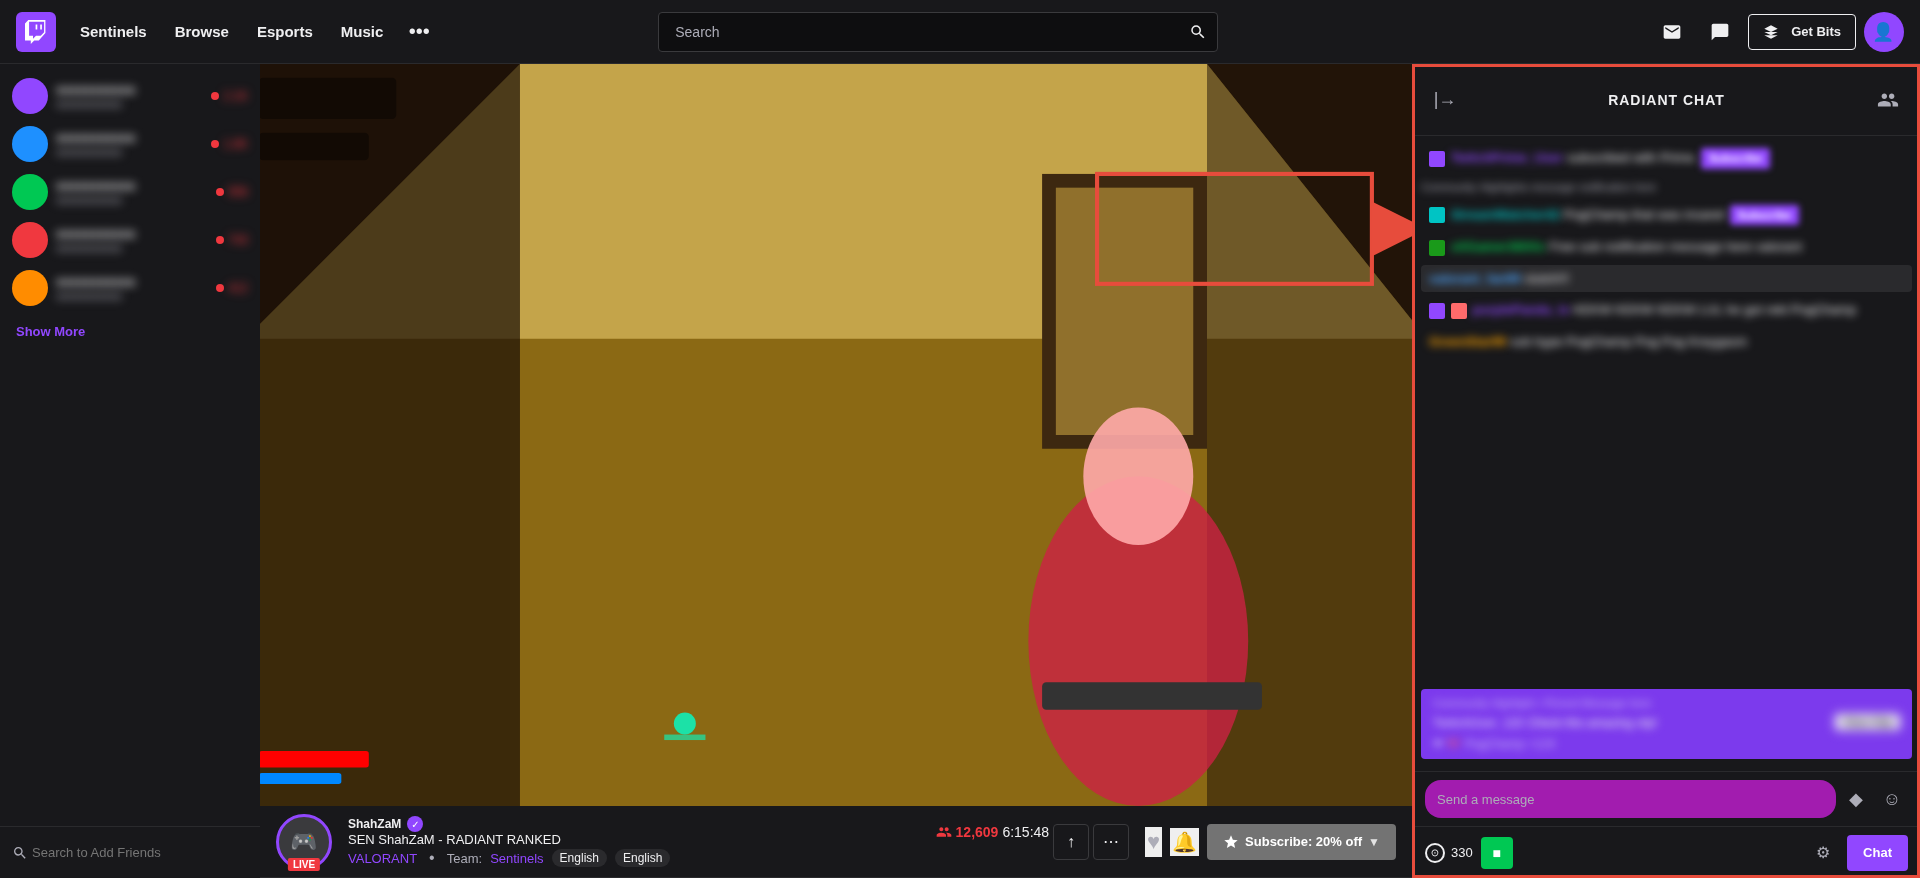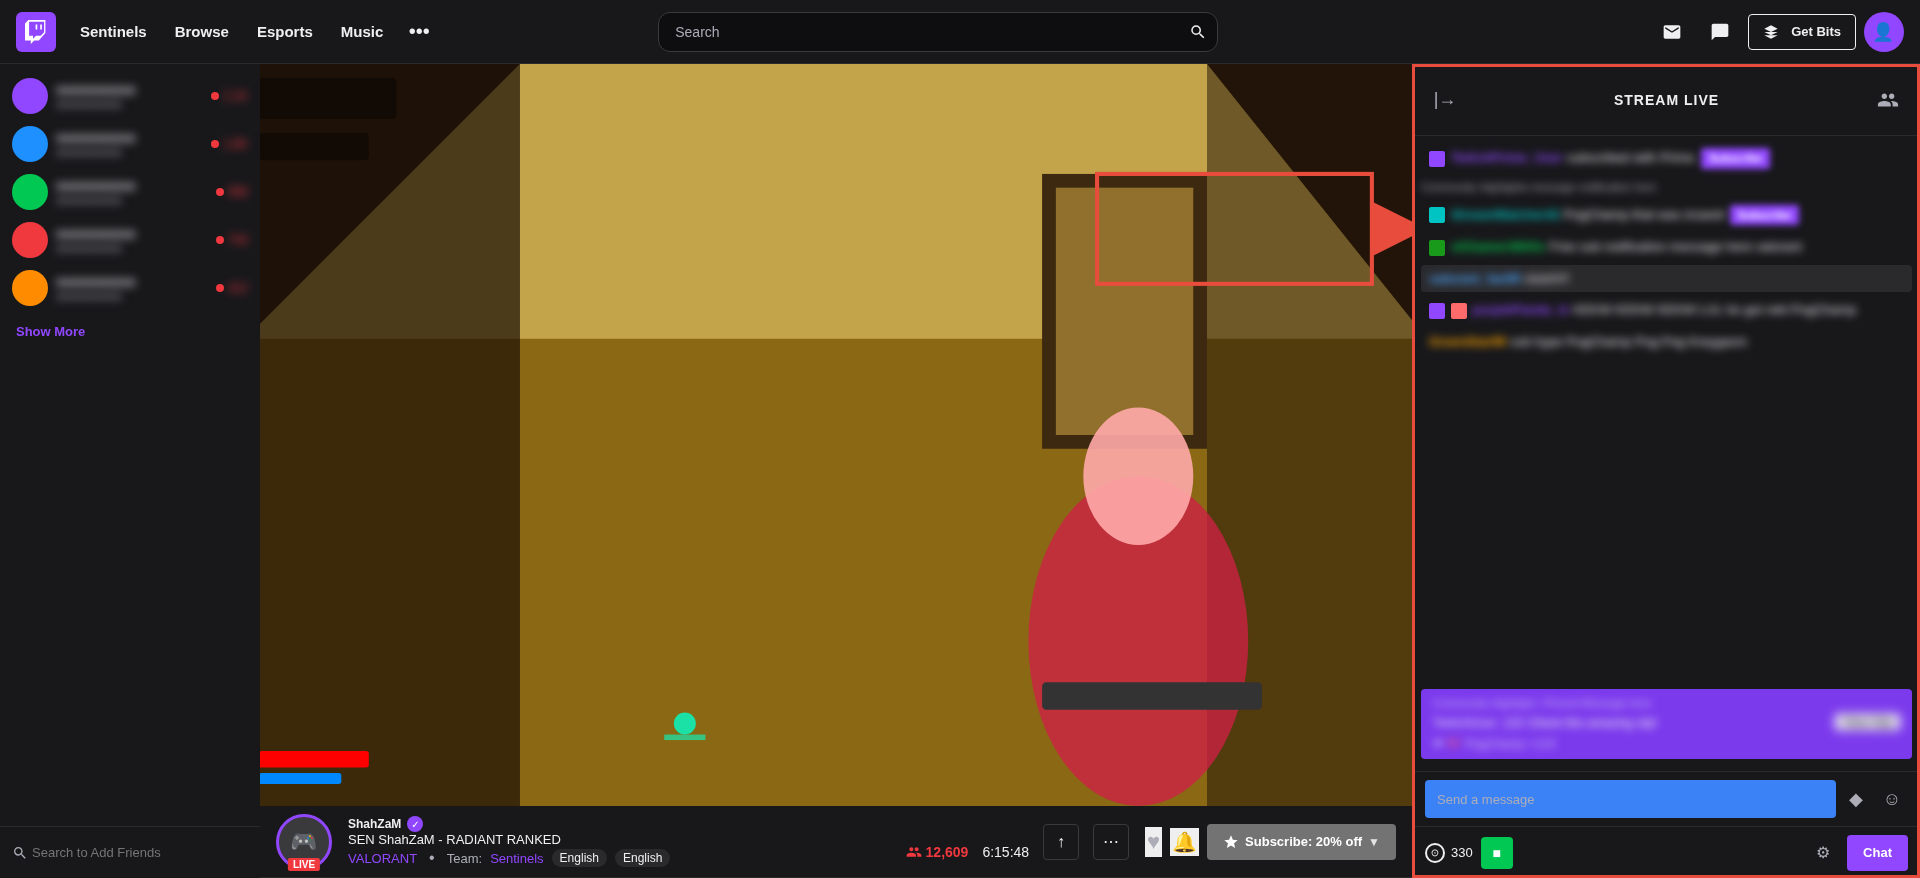--- a/index.html
+++ b/index.html
@@ -58,21 +58,21 @@
       flex: 1;
       max-width: 560px;
       margin: 0 auto;
       position: relative;
     }
     .search-bar input {
       width: 100%;
       height: 40px;
       background: #0e0e10;
       border: 1px solid #3a3a3d;
-      border-radius: 12px;
+      border-radius: 4px;
       padding: 0 40px 0 16px;
       color: #efeff1;
       font-size: 14px;
       outline: none;
     }
     .search-bar input::placeholder { color: #adadb8; }
     .search-icon-btn {
       position: absolute;
       right: 8px; top: 50%;
       transform: translateY(-50%);
@@ -301,22 +301,22 @@
     .tag-badge {
       padding: 2px 8px;
       background: #2a2a2d;
       border-radius: 10px;
       font-size: 12px;
       color: #efeff1;
       cursor: pointer;
     }
     .stream-meta {
       display: flex;
-      align-items: flex-end;
-      gap: 14px;
+      align-items: flex-start;
+      gap: 4px;
       margin-left: auto;
     }
     .viewers-count {
       display: flex;
       align-items: center;
       gap: 4px;
       font-size: 14px;
       color: #f0383f;
       font-weight: 600;
     }
@@ -457,23 +457,23 @@
       flex-shrink: 0;
     }
     .chat-input-row {
       display: flex;
       align-items: center;
       gap: 4px;
     }
     .chat-input {
       flex: 1;
       height: 38px;
-      background: #3b82f6;
+      background: #a21caf;
       border: none;
-      border-radius: 4px;
+      border-radius: 16px;
       padding: 0 12px;
       color: #efeff1;
       font-size: 13px;
       outline: none;
     }
     .chat-input::placeholder { color: #adadb8; }
     .chat-bits-icon, .chat-emoji-icon {
       width: 32px; height: 32px;
       display: flex; align-items: center; justify-content: center;
       background: none; border: none;
@@ -774,21 +774,21 @@
         </button>
       </div>
     </div>
   </div>
 
   <div class="chat-panel">
     <div class="chat-header">
       <button class="chat-collapse-btn">
         <span>|→</span>
       </button>
-      <span class="chat-title">STREAM LIVE</span>
+      <span class="chat-title">RADIANT CHAT</span>
       <button class="chat-squad-btn">
         <svg width="22" height="22" viewBox="0 0 24 24" fill="currentColor">
           <path d="M16 11c1.66 0 2.99-1.34 2.99-3S17.66 5 16 5c-1.66 0-3 1.34-3 3s1.34 3 3 3zm-8 0c1.66 0 2.99-1.34 2.99-3S9.66 5 8 5C6.34 5 5 6.34 5 8s1.34 3 3 3zm0 2c-2.33 0-7 1.17-7 3.5V19h14v-2.5c0-2.33-4.67-3.5-7-3.5zm8 0c-.29 0-.62.02-.97.05 1.16.84 1.97 1.97 1.97 3.45V19h6v-2.5c0-2.33-4.67-3.5-7-3.5z"></path>
         </svg>
       </button>
     </div>
 
     <div class="chat-messages">
 
       <div class="chat-message">

